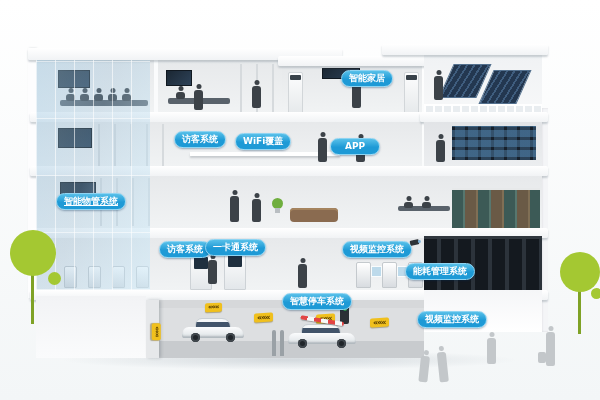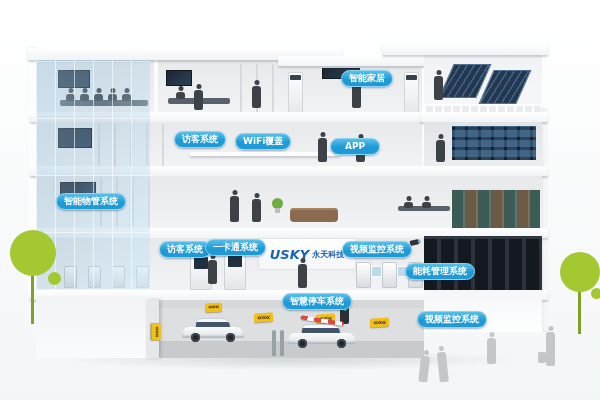--- a/index.html
+++ b/index.html
@@ -180,24 +180,20 @@
   <div class="ped" style="left:88px;top:266px;height:20px;"></div>
   <div class="ped" style="left:112px;top:266px;height:20px;"></div>
   <div class="ped" style="left:136px;top:266px;height:20px;"></div>
   <div class="kiosk" style="left:190px;top:252px;height:36px;">
       <div class="kscr"></div>
     </div>
   <div class="kiosk" style="left:224px;top:250px;height:38px;">
       <div class="kscr"></div>
     </div>
   <div class="fig" style="left:208px;top:254px;height:30px;"></div>
-  <div class="logo-wall">
-    <span class="logo-brand">USKY</span>
-    <span class="logo-co">永天科技</span>
-  </div>
   <div class="fig" style="left:298px;top:258px;height:30px;z-index:25;"></div>
   <div class="ped" style="left:356px;top:262px;height:24px;width:13px;"></div>
   <div class="flap" style="left:371px;top:266px;width:9px;height:9px;"></div>
   <div class="ped" style="left:382px;top:262px;height:24px;width:13px;"></div>
   <div class="flap" style="left:397px;top:266px;width:9px;height:9px;"></div>
   <div class="ped" style="left:408px;top:262px;height:24px;width:13px;"></div>
   <div class="racks" style="left:424px;top:236px;width:118px;height:54px;"></div>
 
   <div class="glassface" style="left:36px;top:60px;width:114px;height:230px;"></div>
 
@@ -238,21 +234,21 @@
   <div class="fig" style="left:420px;top:350px;height:32px;--c:#c3c7ca;transform:rotate(6deg);"></div>
   <div class="fig" style="left:438px;top:346px;height:36px;--c:#c3c7ca;transform:rotate(-6deg);"></div>
   <div class="fig" style="left:487px;top:332px;height:32px;--c:#c3c7ca;"></div>
   <div class="fig" style="left:546px;top:326px;height:40px;--c:#c3c7ca;"></div>
   <div class="luggage" style="left:538px;top:352px;width:8px;height:11px;"></div>
 
   <div class="lbl" style="left:341px;top:70px;">智能家居</div>
   <div class="lbl" style="left:174px;top:131px;">访客系统</div>
   <div class="lbl" style="left:235px;top:133px;">WiFi覆盖</div>
   <div class="lbl" style="left:330px;top:138px;padding:2px 14px;">APP</div>
-  <div class="lbl" style="left:56px;top:193px;">智能物管系统</div>
+  <div class="lbl" style="left:56px;top:193px;text-decoration:underline;">智能物管系统</div>
   <div class="lbl" style="left:159px;top:241px;">访客系统</div>
   <div class="lbl" style="left:205px;top:239px;">一卡通系统</div>
   <div class="lbl" style="left:405px;top:263px;">能耗管理系统</div>
   <div class="lbl" style="left:342px;top:241px;">视频监控系统</div>
   <div class="lbl" style="left:282px;top:293px;">智慧停车系统</div>
   <div class="lbl" style="left:417px;top:311px;">视频监控系统</div>
 
 </div>
 
 </body></html>

